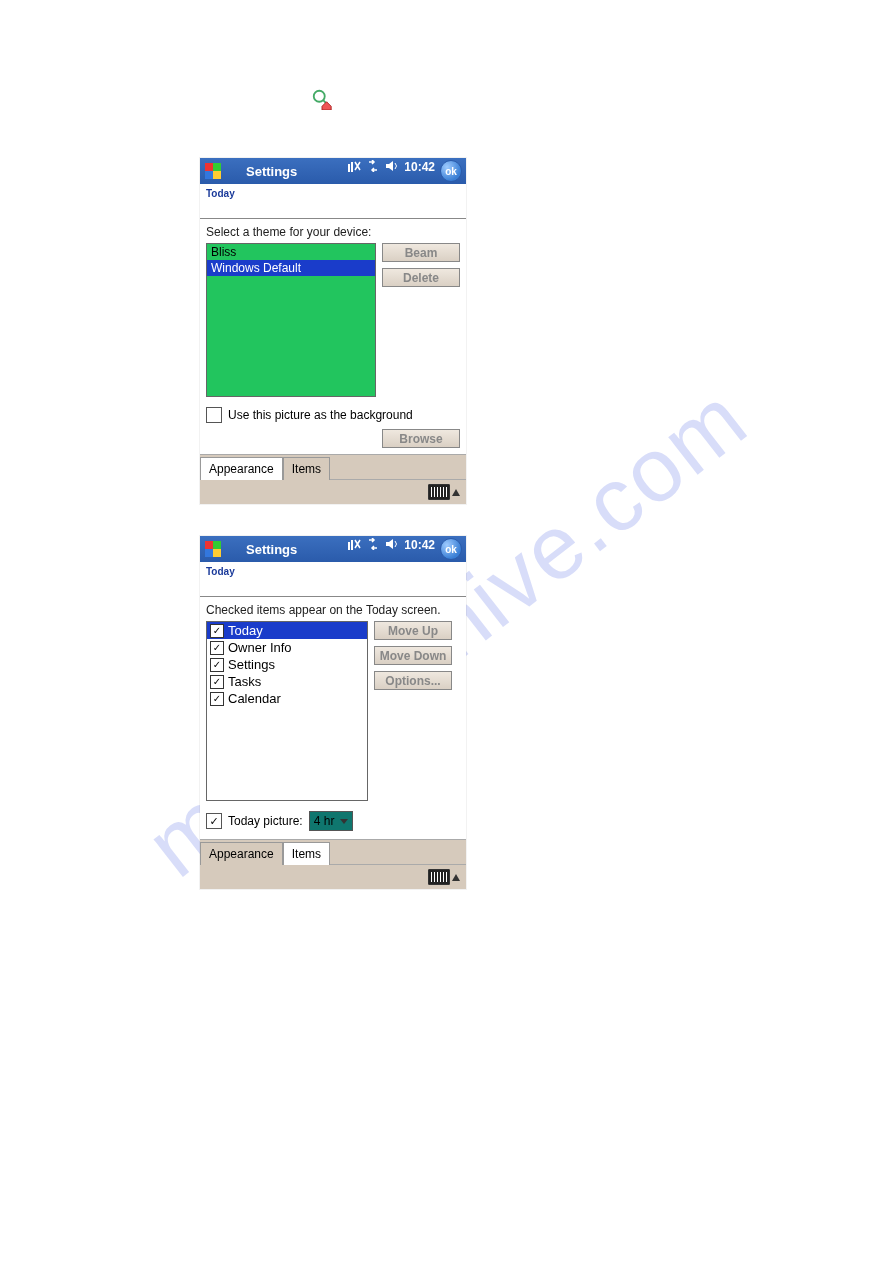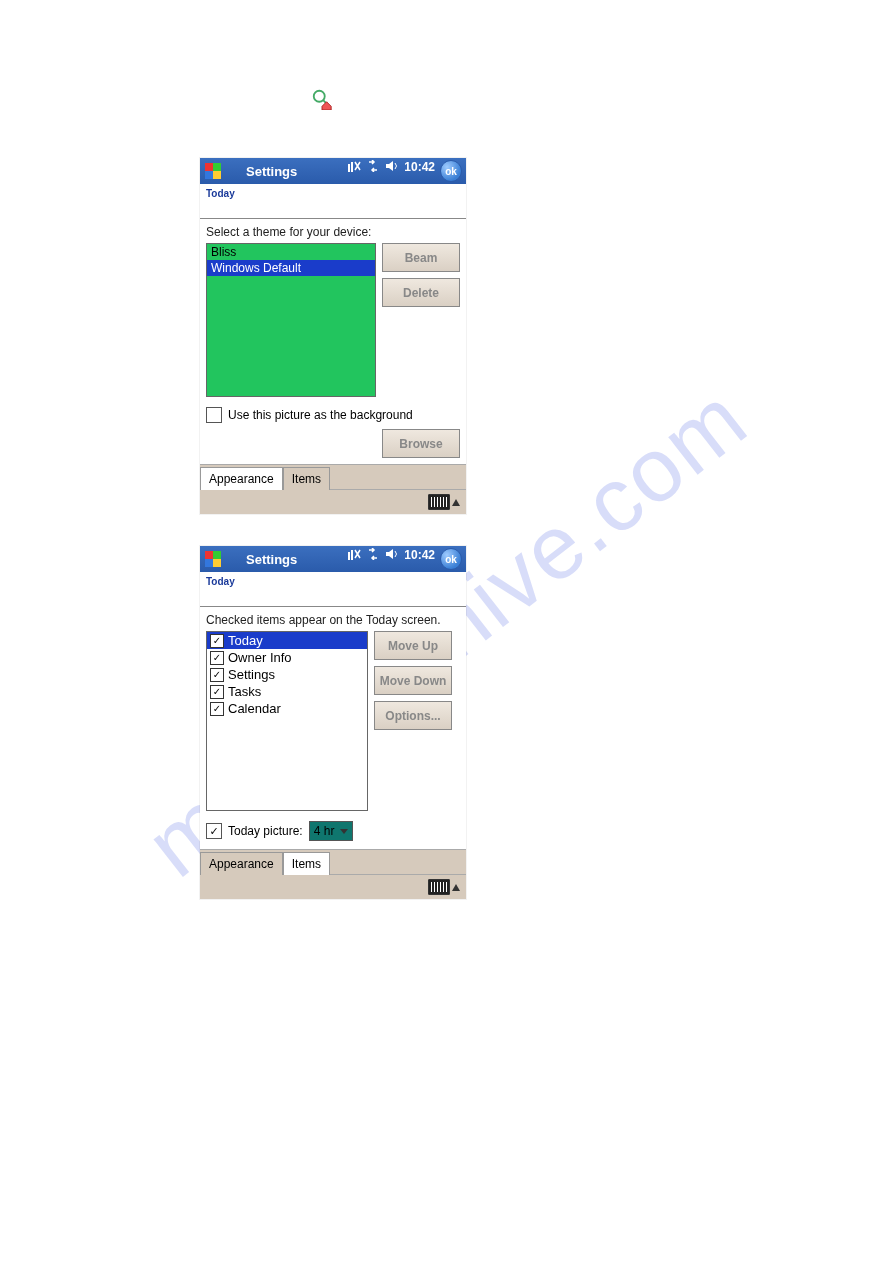--- a/index.html
+++ b/index.html
@@ -13,21 +13,21 @@
   .tray { display:flex; align-items:flex-start; gap:5px; color:#fff; font-size:12px; font-weight:bold; }
   .okbtn { width:20px; height:20px; border-radius:50%; background:radial-gradient(circle at 30% 30%,#9ecbff,#3a7fd5 70%); display:flex; align-items:center; justify-content:center; color:#fff; font-size:10px; font-weight:bold; border:1px solid #2a5bab; }
   .section-title { color:#1a3a9a; font-weight:bold; font-size:10px; padding:4px 6px 19px 6px; border-bottom:1px solid #888; }
   .content { padding:6px 6px 0 6px; }
   .label { font-size:12px; color:#222; margin-bottom:4px; display:block; }
   .row { display:flex; gap:6px; }
   .listbox { border:1px solid #666; background:#22c55e; height:152px; flex:1; overflow:hidden; }
   .listbox .item { padding:1px 4px; font-size:12px; }
   .listbox .selected { background:#1a3cca; color:#fff; }
   .btncol { display:flex; flex-direction:column; gap:6px; }
-  .wbtn { width:78px; height:29px; border:1px solid #888; background:linear-gradient(#efe8df,#dad0c4); color:#888; font-size:12px; font-weight:bold; padding:0; display:flex; align-items:center; justify-content:center; cursor:default; }
+  .wbtn { width:78px; height:19px; border:1px solid #888; background:linear-gradient(#efe8df,#dad0c4); color:#888; font-size:12px; font-weight:bold; padding:0; display:flex; align-items:center; justify-content:center; cursor:default; }
   .chkrow { display:flex; align-items:center; gap:6px; margin-top:10px; }
   .chk { width:14px; height:14px; border:1px solid #555; background:#fff; display:flex; align-items:center; justify-content:center; font-size:11px; line-height:1; }
   .brrow { display:flex; justify-content:flex-end; margin-top:6px; margin-bottom:6px; }
   .tabbar { display:flex; background:#d6cabc; border-top:1px solid #aaa; height:24px; align-items:flex-end; }
   .tab { padding:4px 8px; font-size:12px; border:1px solid #999; border-bottom:none; background:#d6cabc; position:relative; top:1px; }
   .tab.active { background:#fff; }
   .sipbar { height:24px; background:#d6cabc; display:flex; justify-content:flex-end; align-items:center; padding-right:6px; gap:2px; border-top:1px solid #aaa; }
   .kbd { width:20px; height:14px; border:1px solid #333; background:#222; border-radius:1px; position:relative; }
   .kbd::before { content:""; position:absolute; inset:2px; background:repeating-linear-gradient(90deg,#fff 0 1px,#222 1px 3px); }
   .arrowup { width:0; height:0; border-left:4px solid transparent; border-right:4px solid transparent; border-bottom:7px solid #333; }

